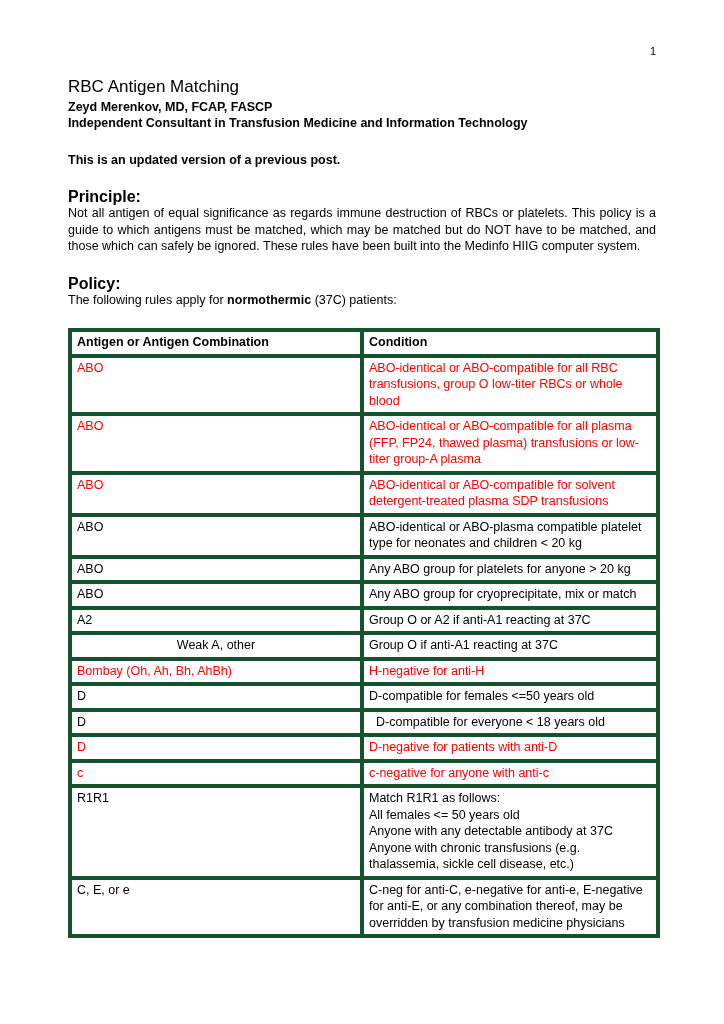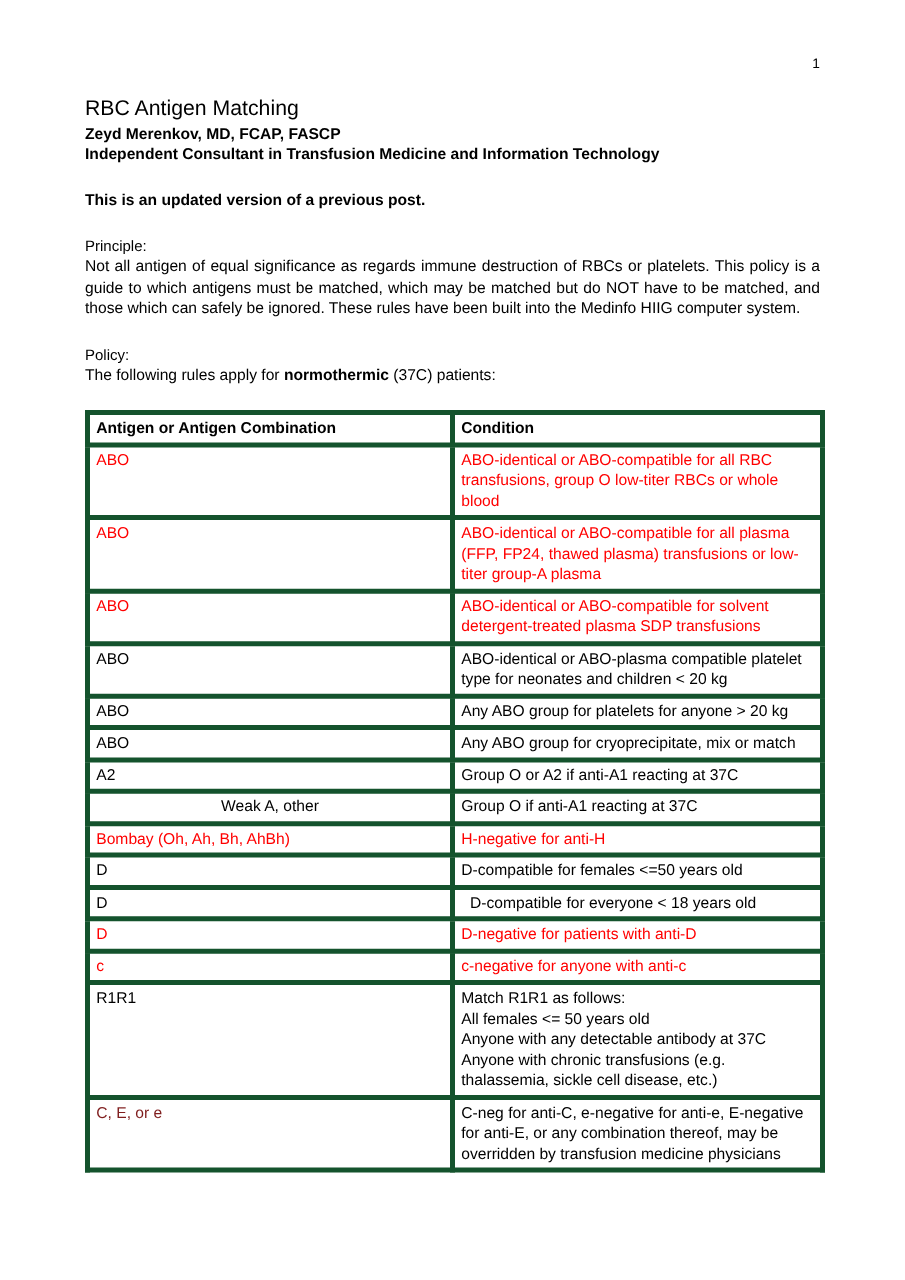--- a/index.html
+++ b/index.html
@@ -41,22 +41,22 @@
     line-height: 16px;
     margin: 0;
   }
   .update-note {
     font-size: 12.5px;
     font-weight: bold;
     margin: 21px 0 0 0;
     line-height: 16px;
   }
   .section-label {
-    font-size: 12px;
-    font-weight: normal;
+    font-size: 16px;
+    font-weight: bold;
     margin: 21px 0 0 0;
     line-height: 16px;
   }
   .body-text {
     font-size: 12.5px;
     line-height: 16.5px;
     margin: 0;
     text-align: justify;
   }
   .policy-line {
@@ -169,19 +169,19 @@
         </tr>
         <tr>
           <td style="color: rgb(255, 0, 0);">c</td>
           <td class="cell-just" style="color: rgb(255, 0, 0); margin-left: 46px;">c-negative for anyone with anti-c</td>
         </tr>
         <tr>
           <td style="color: rgb(0, 0, 0);">R1R1</td>
           <td class="cell-just" style="color: rgb(0, 0, 0);">Match R1R1 as follows:<br>All females &lt;= 50 years old<br>Anyone with any detectable antibody at 37C<br>Anyone with chronic transfusions (e.g. thalassemia, sickle cell disease, etc.)</td>
         </tr>
         <tr>
-          <td style="color: #7f1d1d;">C, E, or e</td>
+          <td style="color: #000000;">C, E, or e</td>
           <td class="cell-just" style="color: rgb(0, 0, 0);">C-neg for anti-C, e-negative for anti-e, E-negative for anti-E, or any combination thereof, may be overridden by transfusion medicine physicians</td>
         </tr>
       </tbody>
   </table>
 
 </div>
 
 </body></html>

